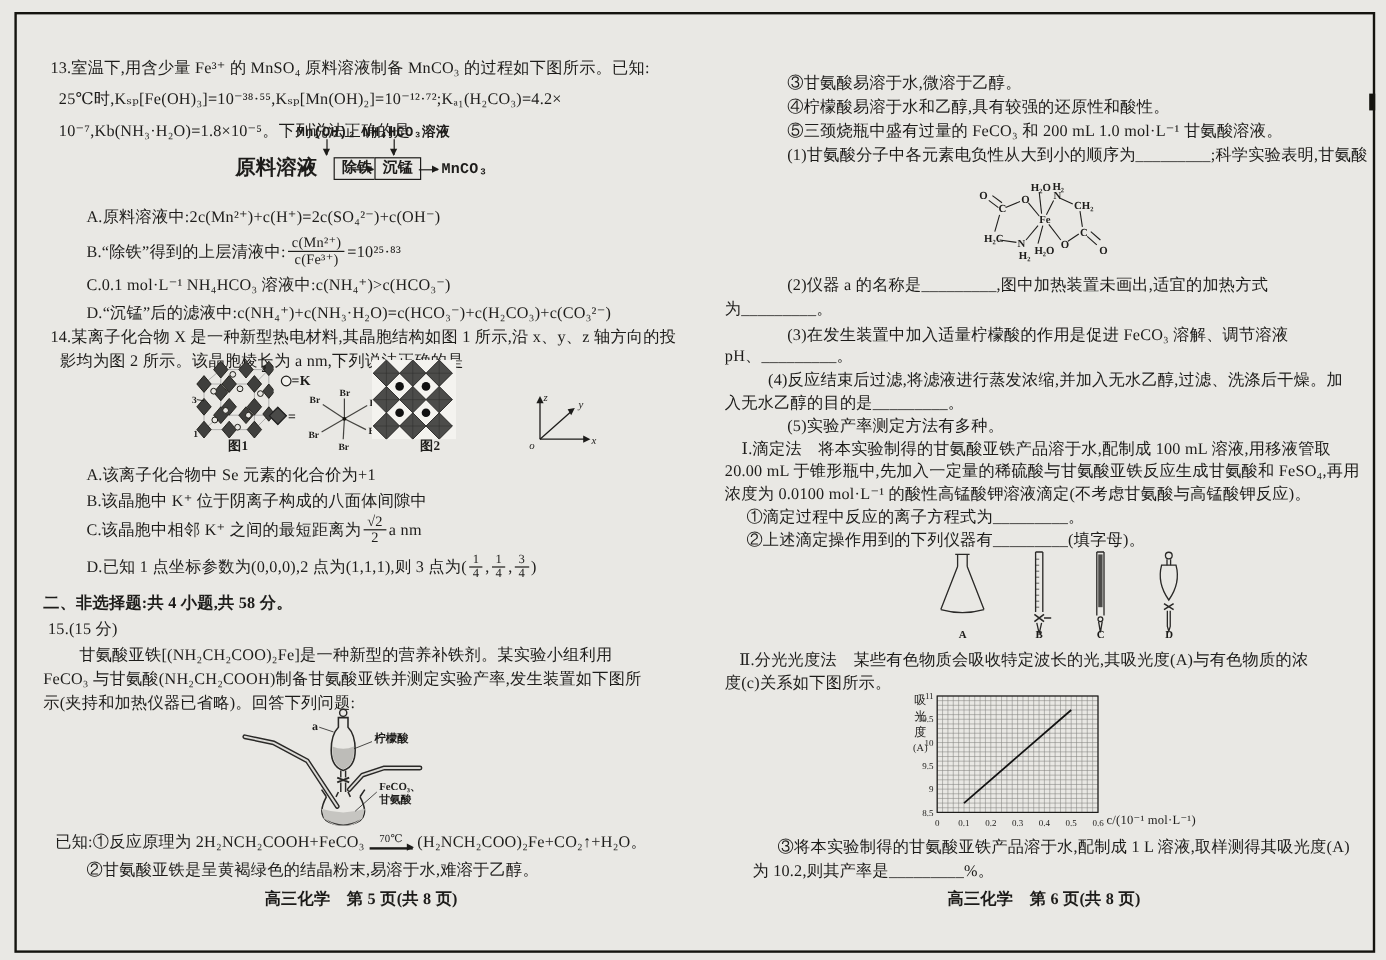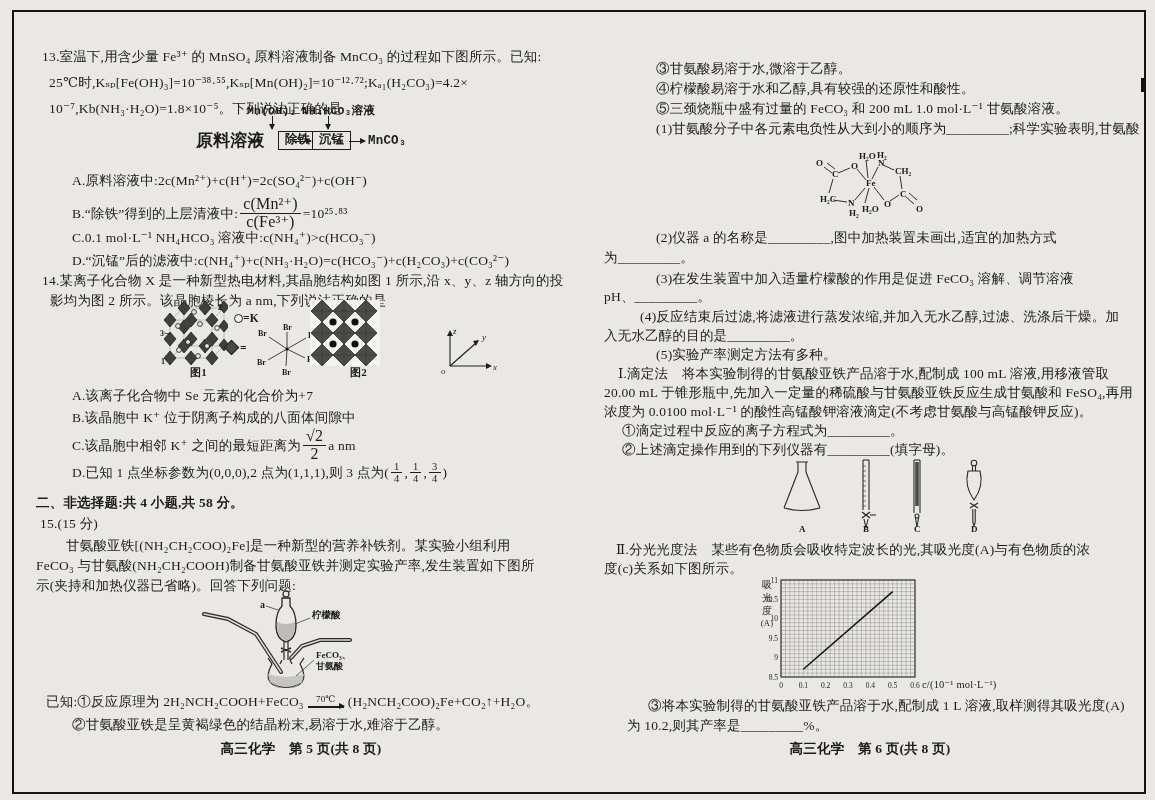--- a/index.html
+++ b/index.html
@@ -6,21 +6,21 @@
   body{width:1155px;height:800px;position:relative;background:#b9b8b4;overflow:hidden;
        font-family:"Liberation Serif","DejaVu Serif",serif;color:#1d1c1a;}
   #paper{position:absolute;left:0;top:0;width:1155px;height:800px;background:#e9e8e4;}
   #frame{position:absolute;left:12px;top:10px;width:1130px;height:780px;border:2px solid #15140f;}
   .ln{position:absolute;white-space:nowrap;font-size:13.5px;line-height:17px;letter-spacing:.2px;}
   .b{font-weight:bold;}
   .frow{display:flex;align-items:center;}
   .frac{display:inline-flex;flex-direction:column;align-items:center;line-height:1.05;margin:0 2px;}
   .frac .fn{border-bottom:1px solid #1d1c1a;padding:0 3px;}
   .frac.sm{font-size:10.5px;}
-  .frac.md{font-size:16px;}
+  .frac.md{font-size:12px;}
   .pbox{display:inline-block;border:1.3px solid #1d1c1a;padding:0 6px;font-weight:600;
         font-size:12.5px;line-height:17px;background:#e9e8e4;}
   .harr{position:absolute;height:1.3px;background:#1d1c1a;}
   .harr:after{content:"";position:absolute;right:-1px;top:-3.4px;border:3.6px solid transparent;
               border-left:6px solid #1d1c1a;border-right:0;}
   .varr{position:absolute;width:1.3px;background:#1d1c1a;}
   .varr:after{content:"";position:absolute;bottom:-1px;left:-3.4px;border:3.6px solid transparent;
               border-top:6px solid #1d1c1a;border-bottom:0;}
   .rxn{display:inline-flex;flex-direction:column;align-items:center;vertical-align:-4px;margin:0 4px;}
   .rxn .cond{font-size:9px;line-height:9px;}
@@ -189,21 +189,21 @@
       </g>
       <g font-size="9" font-style="italic">
         <text x="15" y="10">z</text>
         <text x="44" y="16">y</text>
         <text x="55" y="46">x</text>
         <text x="3" y="50">o</text>
       </g>
     </svg>
   </div>
 
-  <div class="ln" style="left:72px;top:387px;">A.该离子化合物中 Se 元素的化合价为+7</div>
+  <div class="ln" style="left:72px;top:387px;">A.该离子化合物中 Se 元素的化合价为+1</div>
   <div class="ln" style="left:72px;top:409px;">B.该晶胞中 K⁺ 位于阴离子构成的八面体间隙中</div>
   <div class="ln frow" style="left:72px;top:428px;">
     <span>C.该晶胞中相邻 K⁺ 之间的最短距离为</span>
     <span class="frac md">
       <span class="fn">√2</span>
       <span>2</span>
     </span>
     <span>a nm</span>
   </div>
   <div class="ln frow" style="left:72px;top:461px;">

